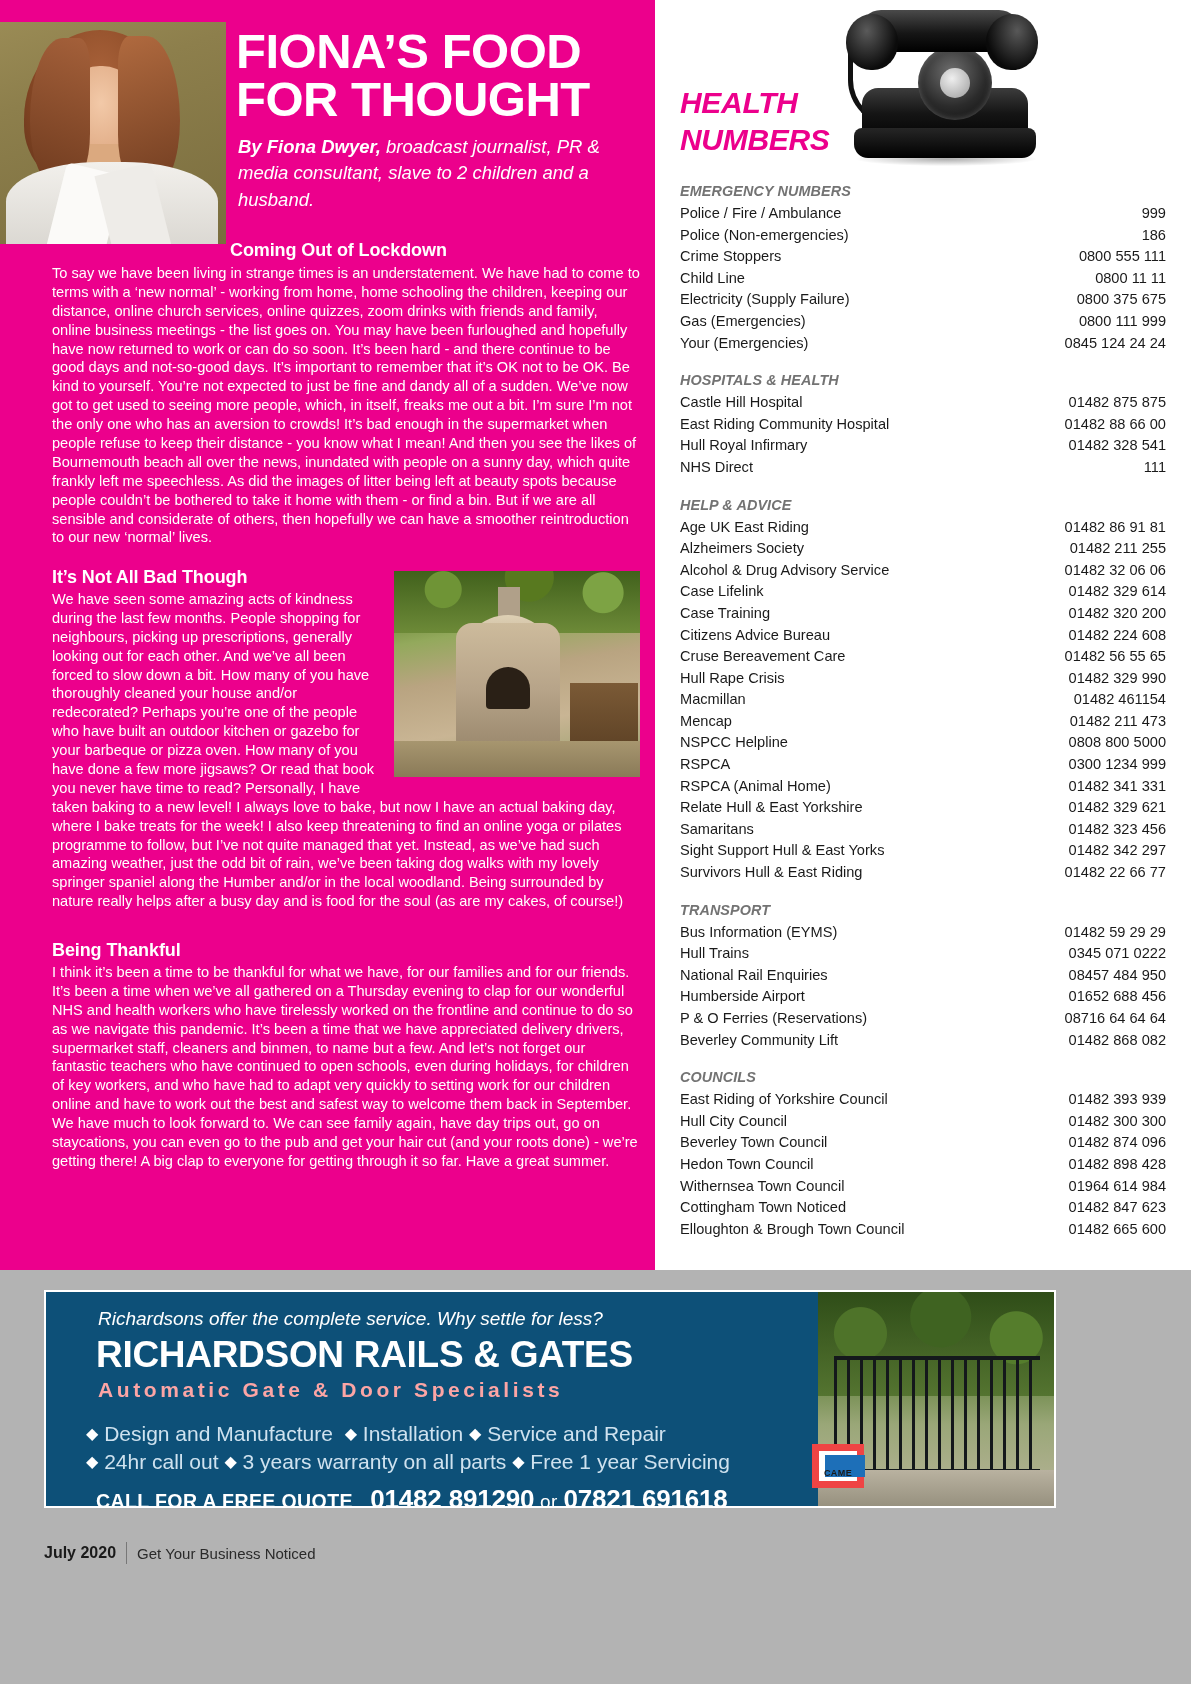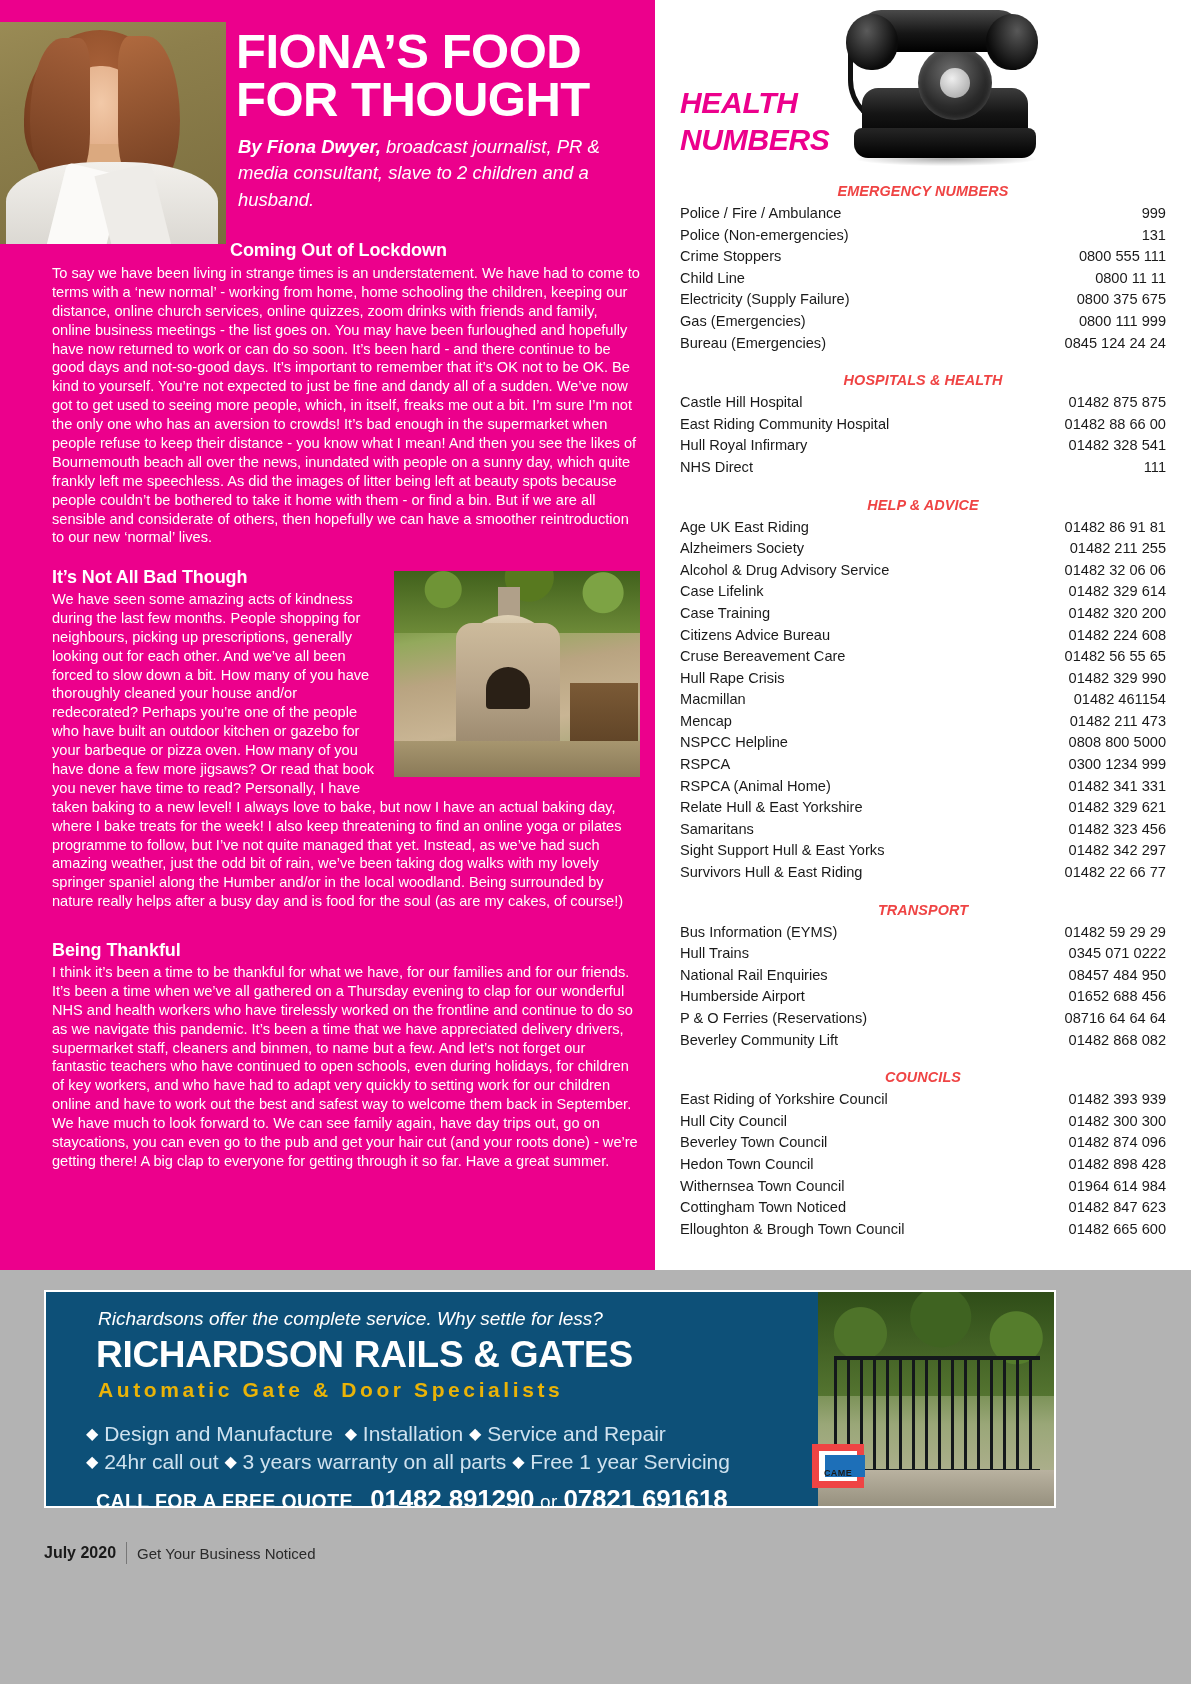--- a/index.html
+++ b/index.html
@@ -203,21 +203,21 @@
   .phone-img .shadow {
     position: absolute; left: 16px; top: 150px; width: 180px; height: 14px;
     background: radial-gradient(ellipse at 50% 50%, rgba(0,0,0,.32), rgba(0,0,0,0) 72%);
     border-radius: 50%;
   }
 
   .nums { position: absolute; left: 25px; top: 183px; width: 486px; }
   .nums-group { margin-bottom: 18px; }
   .group-head {
     font-size: 14.4px; font-weight: bold; font-style: italic;
-    color: #ef4444; margin-bottom: 4px; letter-spacing: .1px; text-align: center;
+    color: #737373; margin-bottom: 4px; letter-spacing: .1px;
   }
   .num-row {
     display: flex; justify-content: space-between; align-items: baseline;
     font-size: 14.6px; color: #1a1a1a; line-height: 1.48;
   }
   .num-row .nm { white-space: nowrap; }
   .num-row .tel { white-space: nowrap; text-align: right; }
 
   
   .ad-strip {
@@ -232,21 +232,21 @@
   .ad-tag {
     position: absolute; left: 52px; top: 16px;
     font-size: 19px; font-style: italic; color: #ffffff;
   }
   .ad-name {
     position: absolute; left: 50px; top: 42px;
     font-size: 37px; font-weight: bold; color: #ffffff; letter-spacing: -0.3px;
   }
   .ad-sub {
     position: absolute; left: 52px; top: 86px;
-    font-size: 21px; font-weight: bold; color: #eab308; letter-spacing: 3.6px;
+    font-size: 21px; font-weight: bold; color: #fca5a5; letter-spacing: 3.6px;
   }
   .ad-bullets {
     position: absolute; left: 40px; top: 128px; width: 700px;
     color: #cfe2ef; font-size: 21px; line-height: 1.32;
   }
   .ad-bullets .dia { color: #ffffff; font-size: 16px; vertical-align: 2px; }
   .ad-cta {
     position: absolute; left: 50px; top: 192px;
     font-size: 19.5px; font-weight: bold; color: #ffffff; letter-spacing: .4px;
   }
@@ -379,40 +379,40 @@
 
     <div class="nums" id="numbers-list">
         <div class="nums-group">
           <div class="group-head">EMERGENCY NUMBERS</div>
           <div class="num-row">
             <span class="nm">Police / Fire / Ambulance</span>
             <span class="tel">999</span>
           </div>
           <div class="num-row">
             <span class="nm">Police (Non-emergencies)</span>
-            <span class="tel">131</span>
+            <span class="tel">186</span>
           </div>
           <div class="num-row">
             <span class="nm">Crime Stoppers</span>
             <span class="tel">0800 555 111</span>
           </div>
           <div class="num-row">
             <span class="nm">Child Line</span>
             <span class="tel">0800 11 11</span>
           </div>
           <div class="num-row">
             <span class="nm">Electricity (Supply Failure)</span>
             <span class="tel">0800 375 675</span>
           </div>
           <div class="num-row">
             <span class="nm">Gas (Emergencies)</span>
             <span class="tel">0800 111 999</span>
           </div>
           <div class="num-row">
-            <span class="nm">Bureau (Emergencies)</span>
+            <span class="nm">Your (Emergencies)</span>
             <span class="tel">0845 124 24 24</span>
           </div>
         </div>
         <div class="nums-group">
           <div class="group-head">HOSPITALS &amp; HEALTH</div>
           <div class="num-row">
             <span class="nm">Castle Hill Hospital</span>
             <span class="tel">01482 875 875</span>
           </div>
           <div class="num-row">

